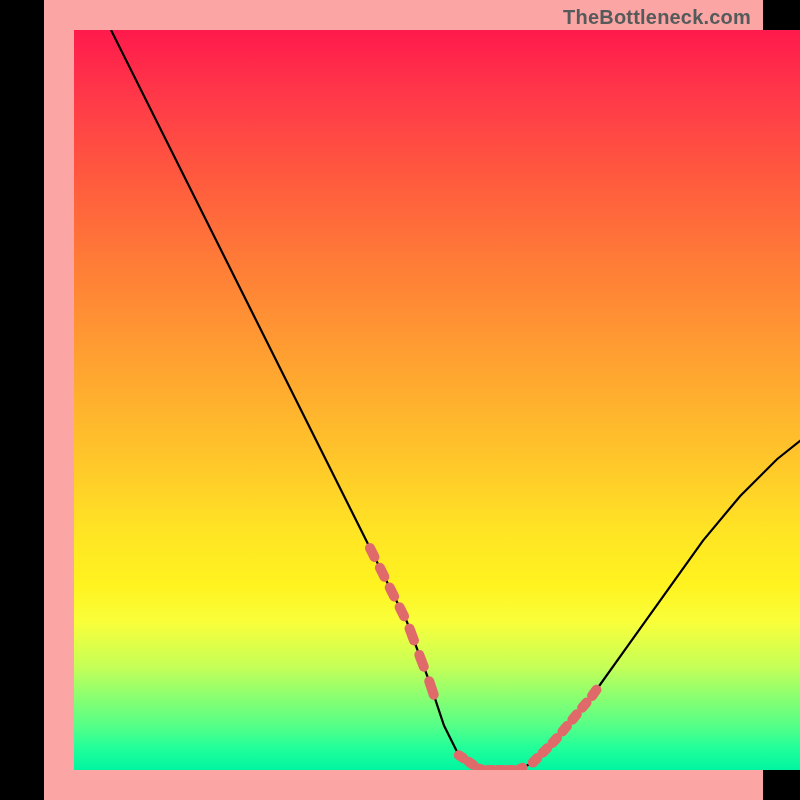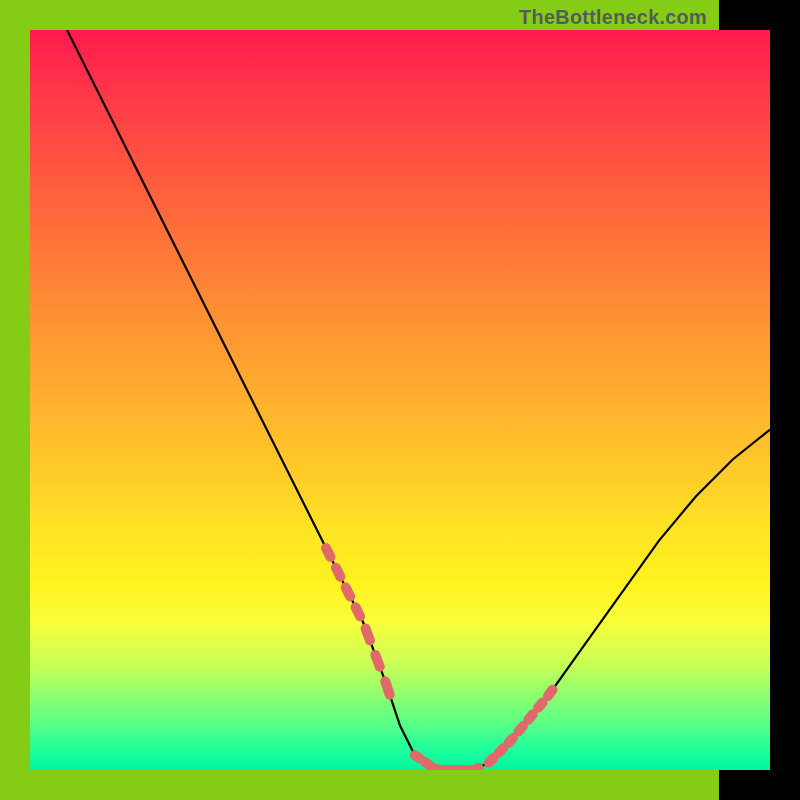--- a/index.html
+++ b/index.html
@@ -8,21 +8,22 @@
     width: 800px;
     height: 800px;
     overflow: hidden;
     background: #000;
     font-family: Arial, Helvetica, sans-serif;
   }
   .frame {
     position: relative;
     width: 719px;
     height: 800px;
-    background: #84cc16;
+    background: #fca5a5;
+    margin-left: 44px;
   }
   .plot-area {
     position: absolute;
     left: 30px;
     top: 30px;
     width: 740px;
     height: 740px;
     
     background: linear-gradient(
       to bottom,

